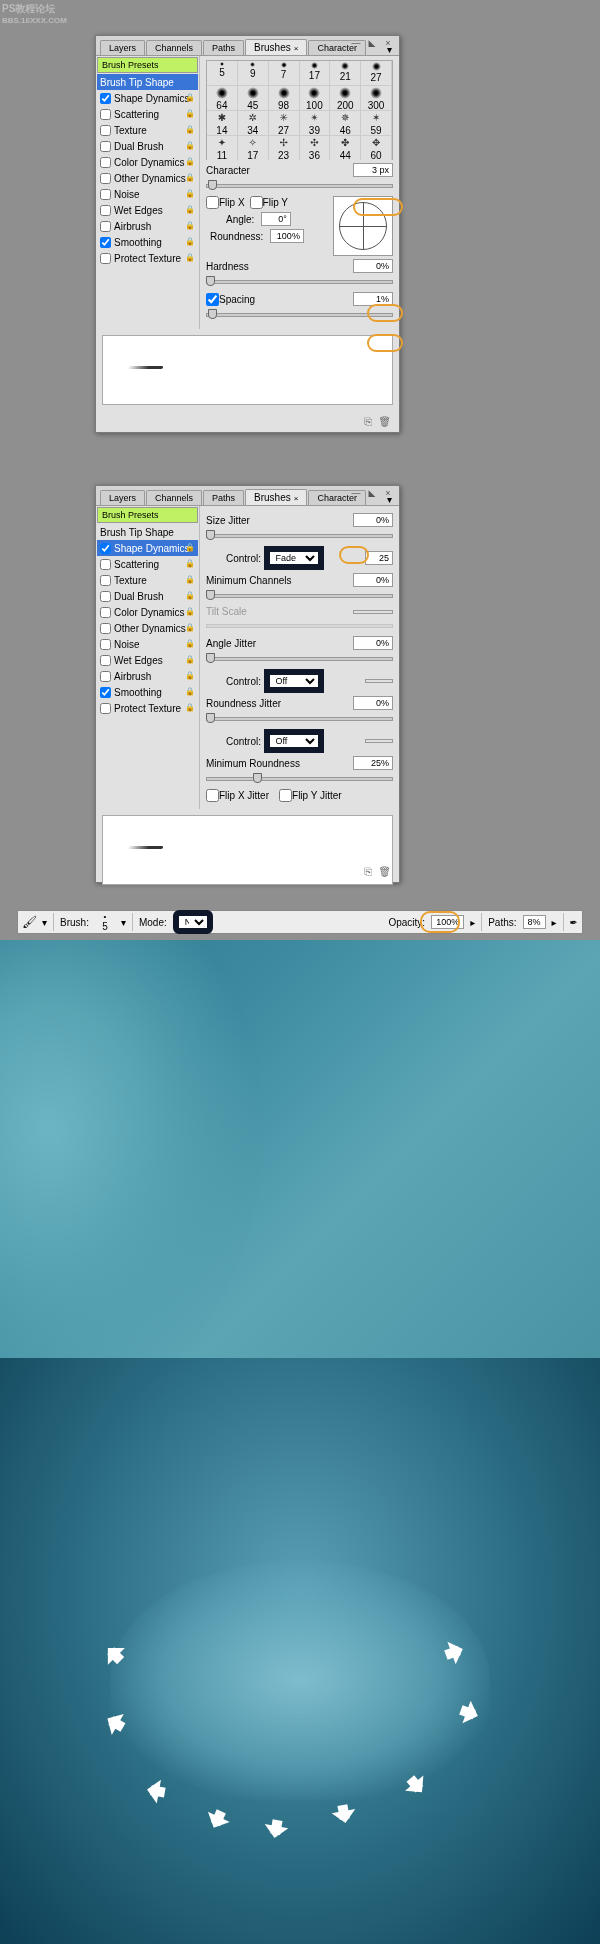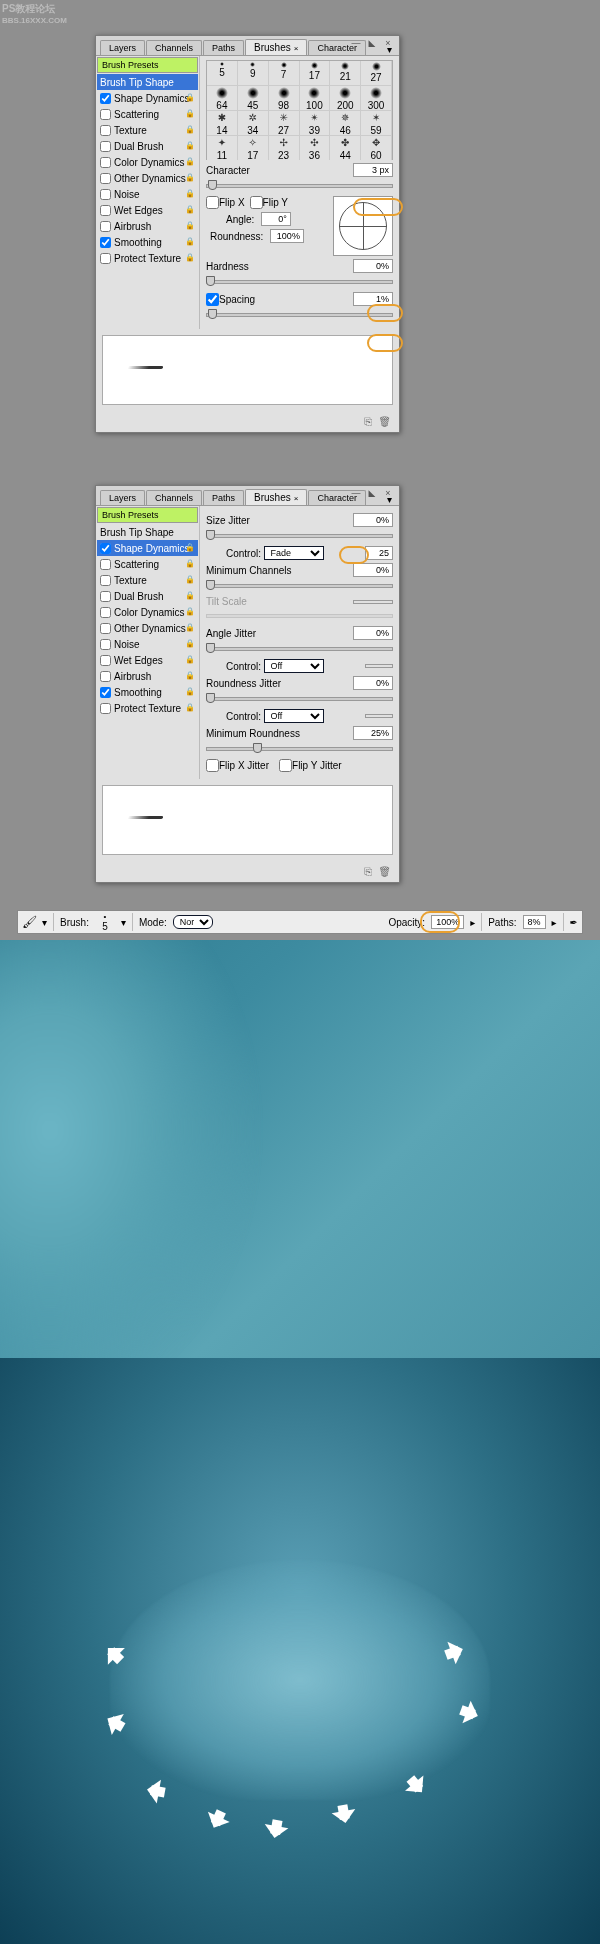--- a/index.html
+++ b/index.html
@@ -39,21 +39,21 @@
 .circle-widget::after { content: ''; position: absolute; left: 5px; right: 5px; top: 50%; height: 1px; background: #555; }
 .circle-widget .v { position: absolute; top: 5px; bottom: 5px; left: 50%; width: 1px; background: #555; }
 .preview { margin: 6px; height: 70px; border: 1px solid #aaa; background: #fff; position: relative; }
 .preview .stroke { position: absolute; left: 25px; top: 30px; width: 35px; height: 3px; background: linear-gradient(90deg, transparent, #333 60%); transform: skewX(-20deg); border-radius: 0 2px 2px 0; }
 .footer-icons { position: absolute; bottom: 4px; right: 8px; display: flex; gap: 6px; font-size: 11px; color: #666; }
 .highlight { border: 2px solid #e8a030; border-radius: 10px; position: absolute; pointer-events: none; }
 .h1 { right: -4px; top: 162px; width: 50px; height: 18px; }
 .h2 { right: -4px; top: 268px; width: 36px; height: 18px; }
 .h3 { right: -4px; top: 298px; width: 36px; height: 18px; }
 .h4 { right: 30px; top: 60px; width: 30px; height: 18px; }
-select { font-size: 9px; border: 1px solid #0f172a; background: #fff; padding: 0 2px; width: 60px; }
+select { font-size: 9px; border: 6px solid #0f172a; background: #fff; padding: 0 2px; width: 60px; }
 
 .ps-bar { position: absolute; left: 17px; top: 910px; right: 17px; height: 24px; background: #ededed; border: 1px solid #888; display: flex; align-items: center; padding: 0 4px; gap: 6px; font-size: 10px; }
 .ps-bar .sep { width: 1px; height: 18px; background: #bbb; }
 .ps-bar .txt { font-size: 10px; }
 .ps-bar .fld { border: 1px solid #999; background: #fff; padding: 1px 4px; font-size: 9px; }
 .ps-bar .brush-ico { width: 14px; height: 14px; }
 .ps-bar .brush-ico::before { content: '🖌'; font-size: 12px; }
 .ps-bar select { width: 40px; border-radius: 6px; }
 .flow-hl { border: 2px solid #e8a030; border-radius: 10px; position: absolute; width: 40px; height: 22px; right: 122px; }
 

